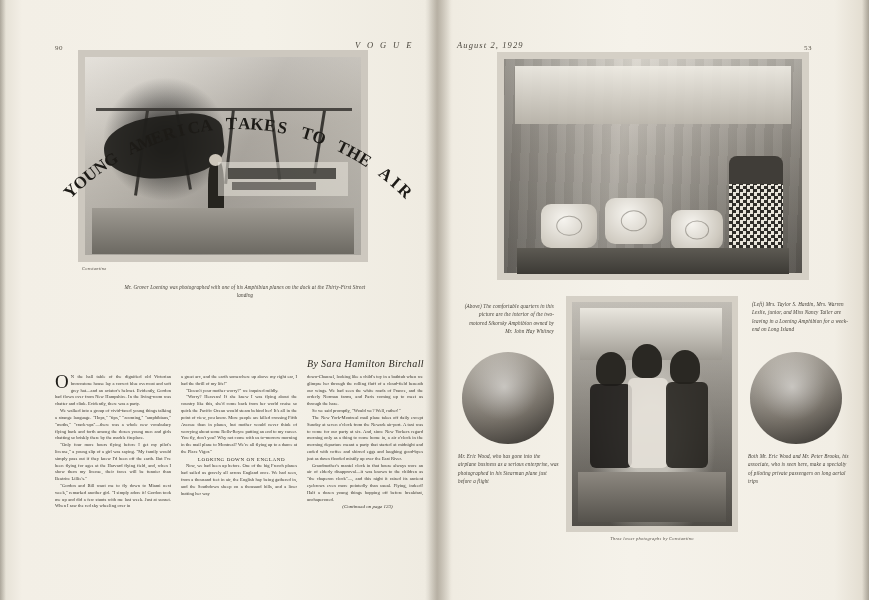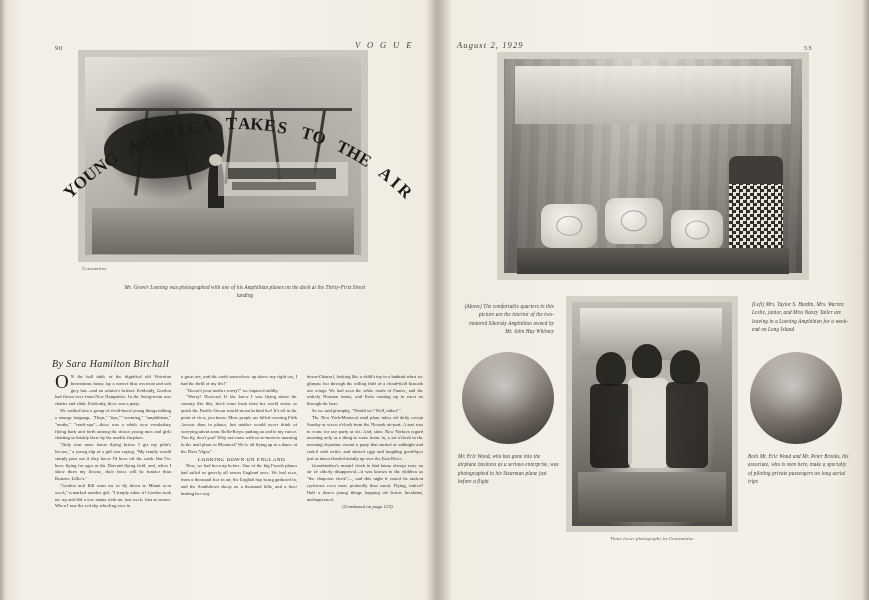--- a/index.html
+++ b/index.html
@@ -69,21 +69,21 @@
   .cap{position:absolute;font-style:italic;color:#3f3b33;
        font-size:5.1px;line-height:1.62;text-align:center;letter-spacing:.15px;}
   .cap-left{text-align:left;}
   .credit{position:absolute;font-size:4.4px;font-style:italic;color:#56514a;letter-spacing:.3px;}
 
   
   .arch{position:absolute;left:52px;top:318px;width:372px;height:46px;}
   .arch span{position:absolute;left:50%;top:50%;transform-origin:0 0;
     font-family:"Liberation Serif",serif;font-weight:700;color:#1d1b17;
     font-size:17px;letter-spacing:0;white-space:pre;}
-  .byline{position:absolute;left:52px;top:358px;width:372px;text-align:left;
+  .byline{position:absolute;left:52px;top:358px;width:372px;text-align:right;
     font-style:italic;font-size:10px;color:#2a2720;letter-spacing:.4px;}
 
   
   .cols{position:absolute;left:55px;top:374px;width:370px;height:172px;
     display:flex;gap:10px;}
   .col{width:116px;font-size:4.55px;line-height:1.5;color:#35322b;
     text-align:justify;letter-spacing:.02px;}
   .col p{margin:0 0 0 0;text-indent:5px;}
   .col p.first{text-indent:0;}
   .subhead{text-align:center;font-size:5px;letter-spacing:.6px;

